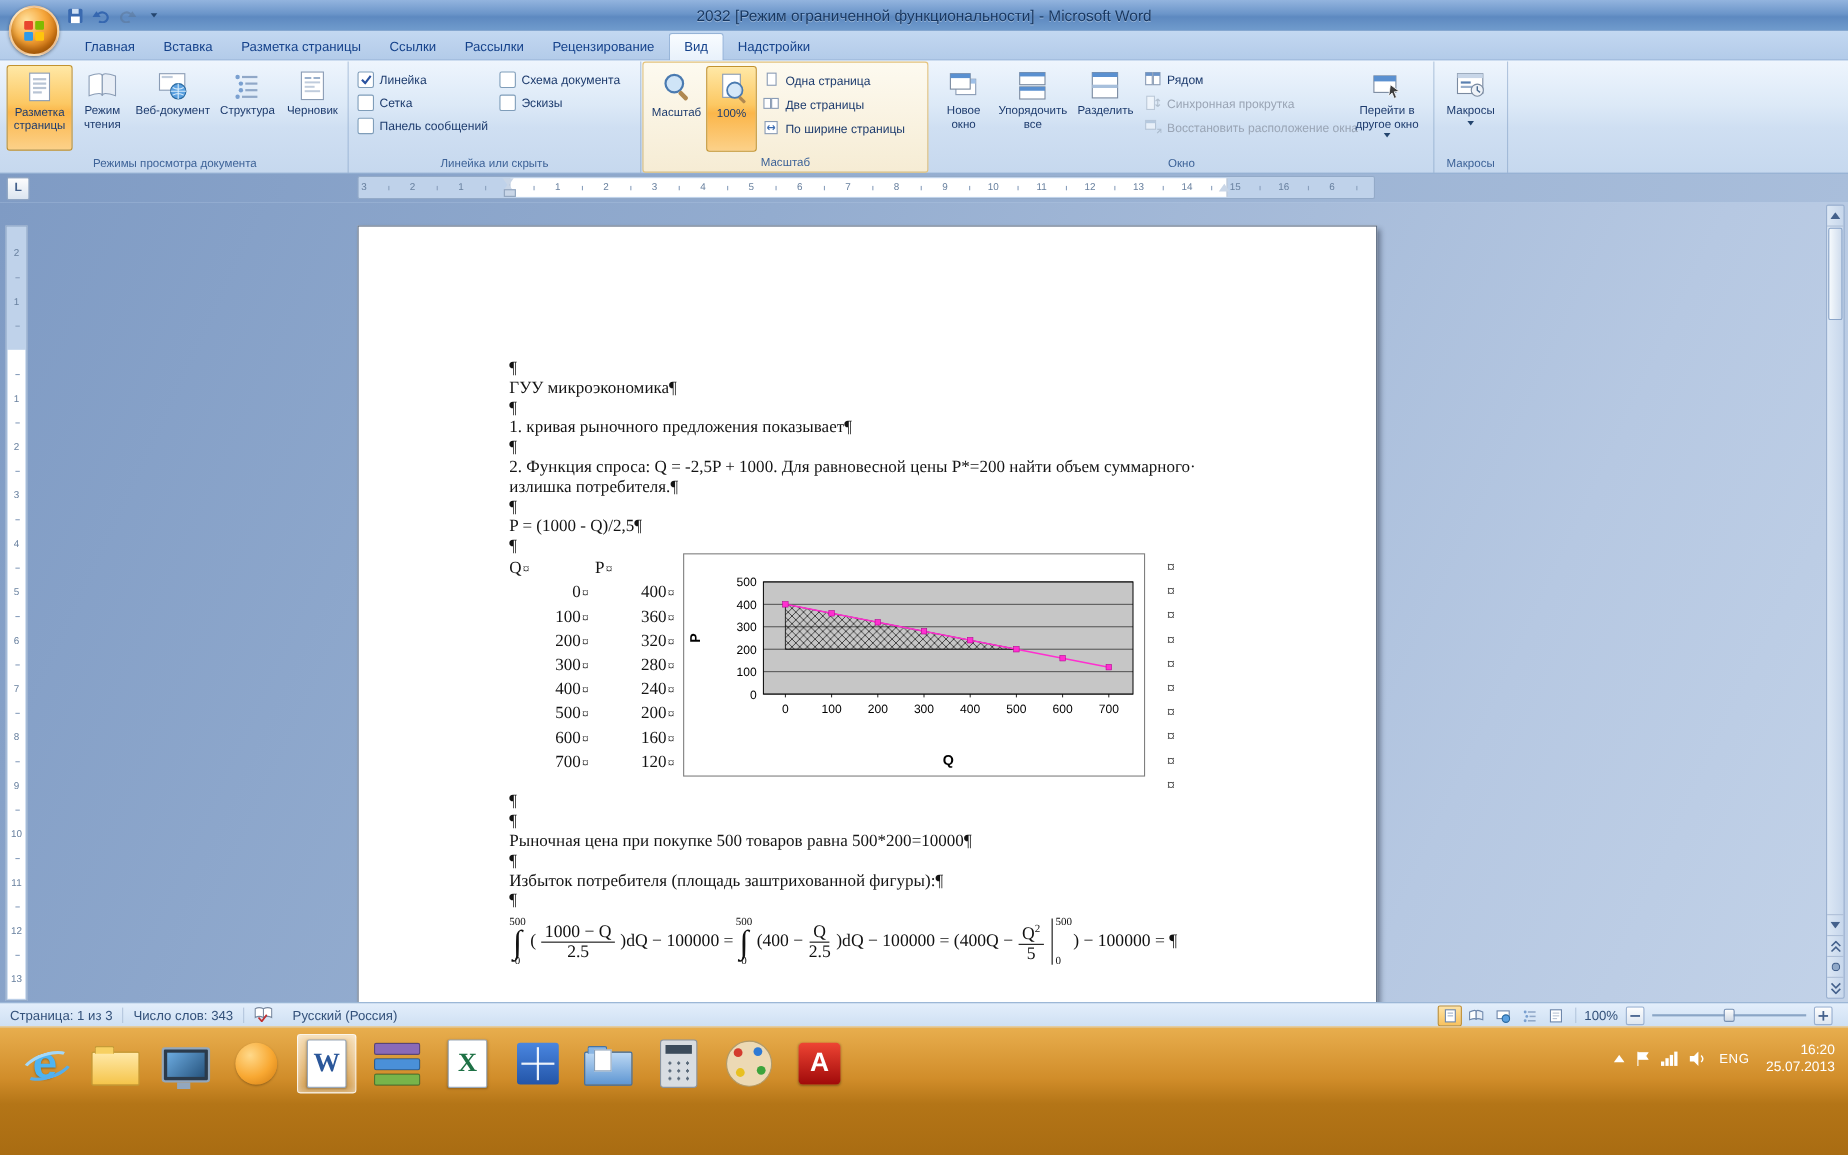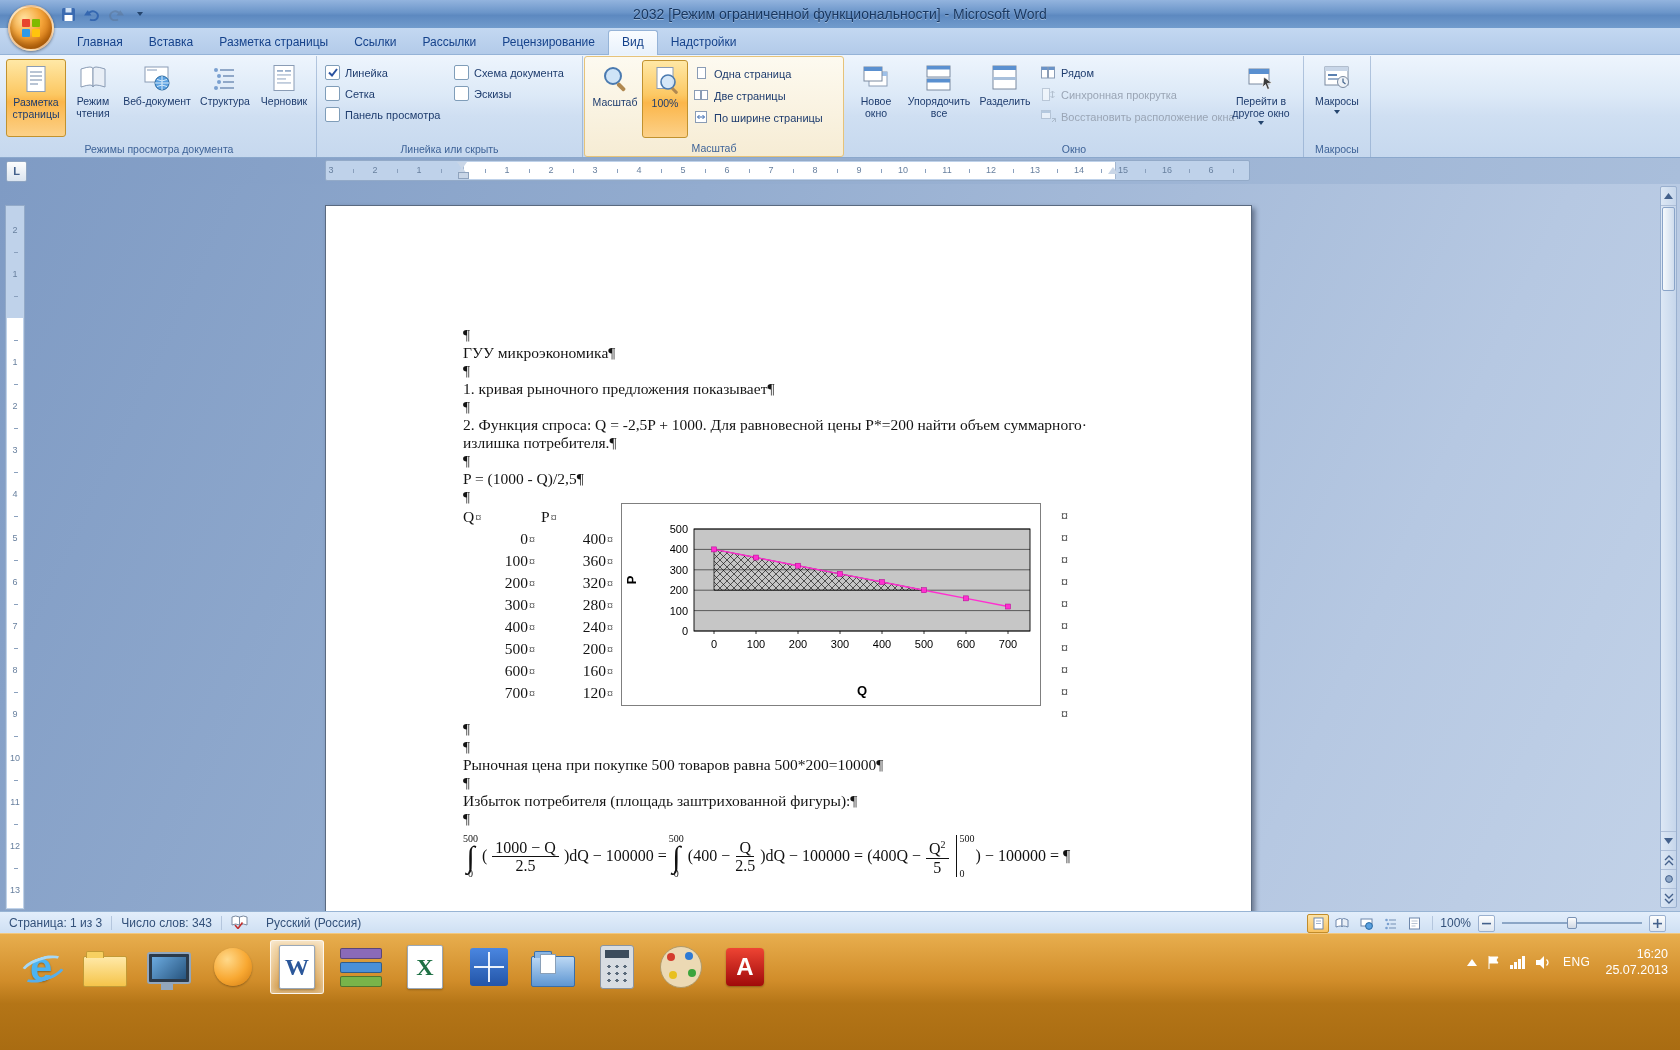--- a/index.html
+++ b/index.html
@@ -333,21 +333,21 @@
                 </svg>
               </div>
               <div class="cklabel">Линейка</div>
             </div>
             <div class="checkitem">
               <div class="cb"></div>
               <div class="cklabel">Сетка</div>
             </div>
             <div class="checkitem">
               <div class="cb"></div>
-              <div class="cklabel">Панель просмотра</div>
+              <div class="cklabel">Панель сообщений</div>
             </div>
           </div>
         <div class="ckcol" style="width:128px">
             <div class="checkitem">
               <div class="cb"></div>
               <div class="cklabel">Схема документа</div>
             </div>
             <div class="checkitem">
               <div class="cb"></div>
               <div class="cklabel">Эскизы</div>

